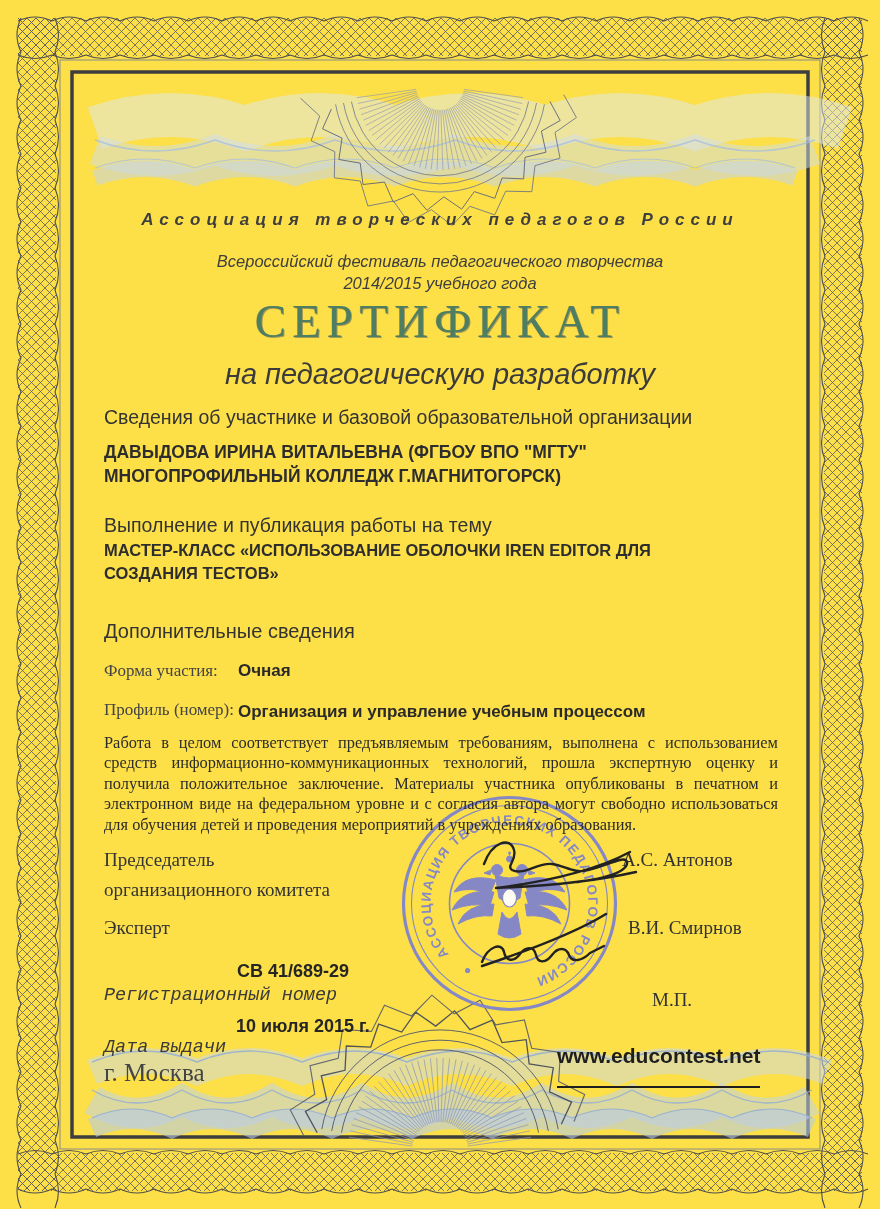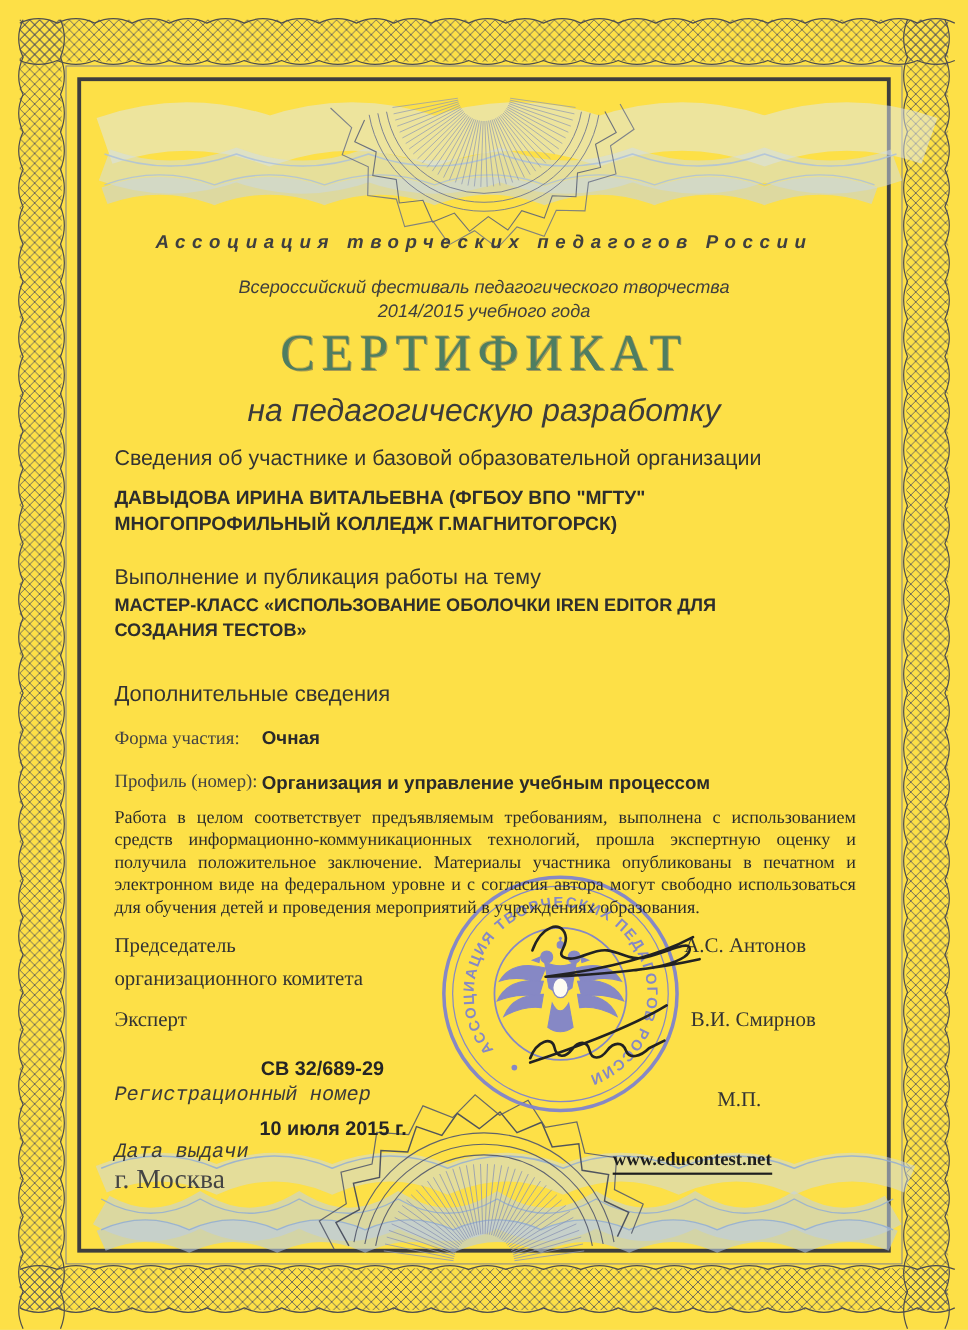--- a/index.html
+++ b/index.html
@@ -19,22 +19,22 @@
   .participant{left:104px;top:440px;width:560px;font-weight:700;font-size:17.5px;line-height:24px;color:#2d2d2d;}
   .work{left:104px;top:539px;width:640px;font-weight:700;font-size:16.5px;line-height:23px;color:#2d2d2d;}
   .addlabel{left:104px;top:620px;font-size:20px;color:#333;}
   .srf{font-family:"Liberation Serif",serif;color:#444;font-size:17px;}
   .val{font-weight:700;font-size:17px;color:#2a2a2a;}
   .para{left:104px;top:733px;width:674px;font-family:"Liberation Serif",serif;
         font-size:16.4px;line-height:20.4px;text-align:justify;color:#2c2c2c;}
   .sig-label{font-family:"Liberation Serif",serif;font-size:19px;color:#333;}
   .it-srf{font-family:Liberation Mono, monospace;font-style:italic;font-size:18.5px;color:#3a3a3a;margin-top:24px;}
   .bval{font-weight:700;font-size:18px;color:#252525;}
-  .site{left:557px;top:1044px;font-weight:700;font-size:17px;color:#1e1e1e;
-        border-bottom:2.5px solid #1e1e1e;padding-bottom:2px;font-family:Liberation Serif, serif;}
+  .site{left:557px;top:1044px;font-weight:700;font-size:21px;color:#1e1e1e;
+        border-bottom:2.5px solid #1e1e1e;padding-bottom:18px;}
   #stamp{position:absolute;left:392px;top:786px;z-index:1;opacity:.93;}
   #sigs{position:absolute;left:430px;top:822px;z-index:3;}
 </style>
 </head>
 <body>
 
 <div class="page">
 
   <svg id="decor" width="880" height="1209" viewBox="0 0 880 1209">
     <defs>
@@ -104,21 +104,21 @@
   <div class="t para">Работа в целом соответствует предъявляемым требованиям, выполнена с использованием средств информационно-коммуникационных технологий, прошла экспертную оценку и получила положительное заключение. Материалы участника опубликованы в печатном и электронном виде на федеральном уровне и с согласия автора могут свободно использоваться для обучения детей и проведения мероприятий в учреждениях образования.</div>
 
   <div class="t sig-label" style="left:104px;top:849px">Председатель</div>
   <div class="t sig-label" style="left:104px;top:879px">организационного комитета</div>
   <div class="t sig-label" style="left:622px;top:849px">А.С. Антонов</div>
 
   <div class="t sig-label" style="left:104px;top:917px">Эксперт</div>
   <div class="t sig-label" style="left:628px;top:917px">В.И. Смирнов</div>
 
   <div class="t it-srf" style="left:104px;top:961px">Регистрационный номер</div>
-  <div class="t bval" style="left:237px;top:961px">СВ 32/689-29</div>
+  <div class="t bval" style="left:237px;top:961px">СВ 41/689-29</div>
 
   <div class="t sig-label" style="left:652px;top:989px">М.П.</div>
 
   <div class="t it-srf" style="left:104px;top:1013px">Дата выдачи</div>
   <div class="t bval" style="left:236px;top:1016px">10 июля 2015 г.</div>
 
   <div class="t srf" style="left:104px;top:1059px;font-size:25px">г. Москва</div>
   <div class="t site">www.educontest.net</div>
 
   <svg id="stamp" width="236" height="236" viewBox="0 0 236 236">

